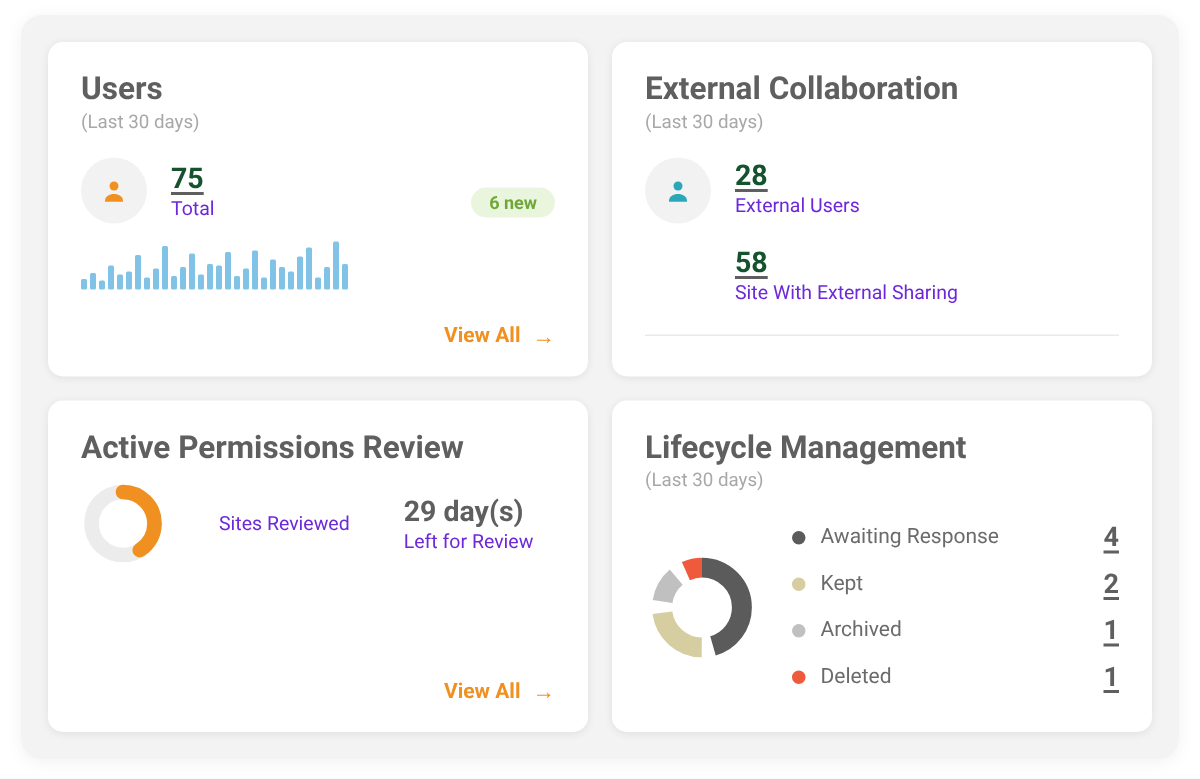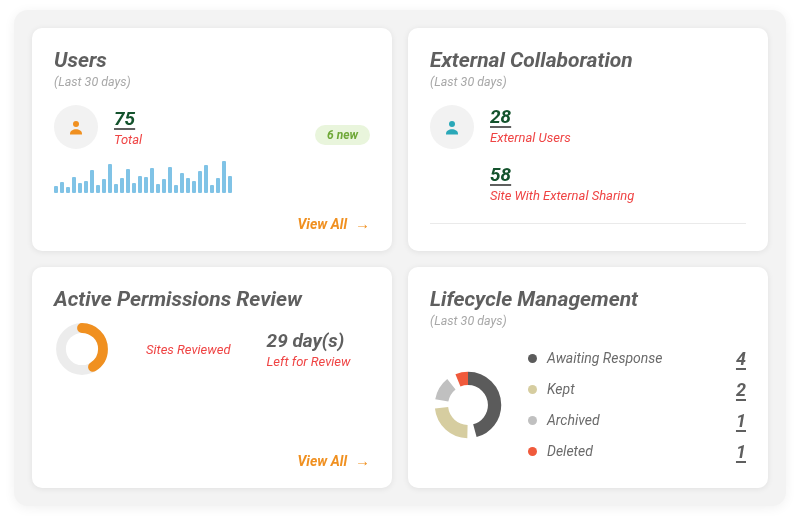--- a/index.html
+++ b/index.html
@@ -14,21 +14,20 @@
     margin: 10px 14px;
     background: #f3f3f3;
     border-radius: 14px;
     box-shadow: 0 2px 12px rgba(0,0,0,0.06);
     padding: 18px;
     display: grid;
     grid-template-columns: 1fr 1fr;
     grid-template-rows: auto auto;
     gap: 16px;
     height: 496px;
-    font-style: italic;
   }
   .card {
     background: #ffffff;
     border-radius: 10px;
     box-shadow: 0 1px 6px rgba(0,0,0,0.08);
     padding: 20px 22px 18px 22px;
     position: relative;
     display: flex;
     flex-direction: column;
   }
@@ -55,21 +54,21 @@
     font-size: 19px;
     font-weight: 700;
     color: #14532d;
     text-decoration: underline;
     text-underline-offset: 3px;
     text-decoration-thickness: 2px;
     text-decoration-color: #5f5f5f;
   }
   .stat-label {
     font-size: 13px;
-    color: #ef4444;
+    color: #6d28d9;
     margin-top: 2px;
   }
   .new-badge {
     background: #e9f5dc;
     color: #6fa838;
     border-radius: 12px;
     padding: 3px 12px;
     font-size: 12px;
     font-weight: 700;
   }

